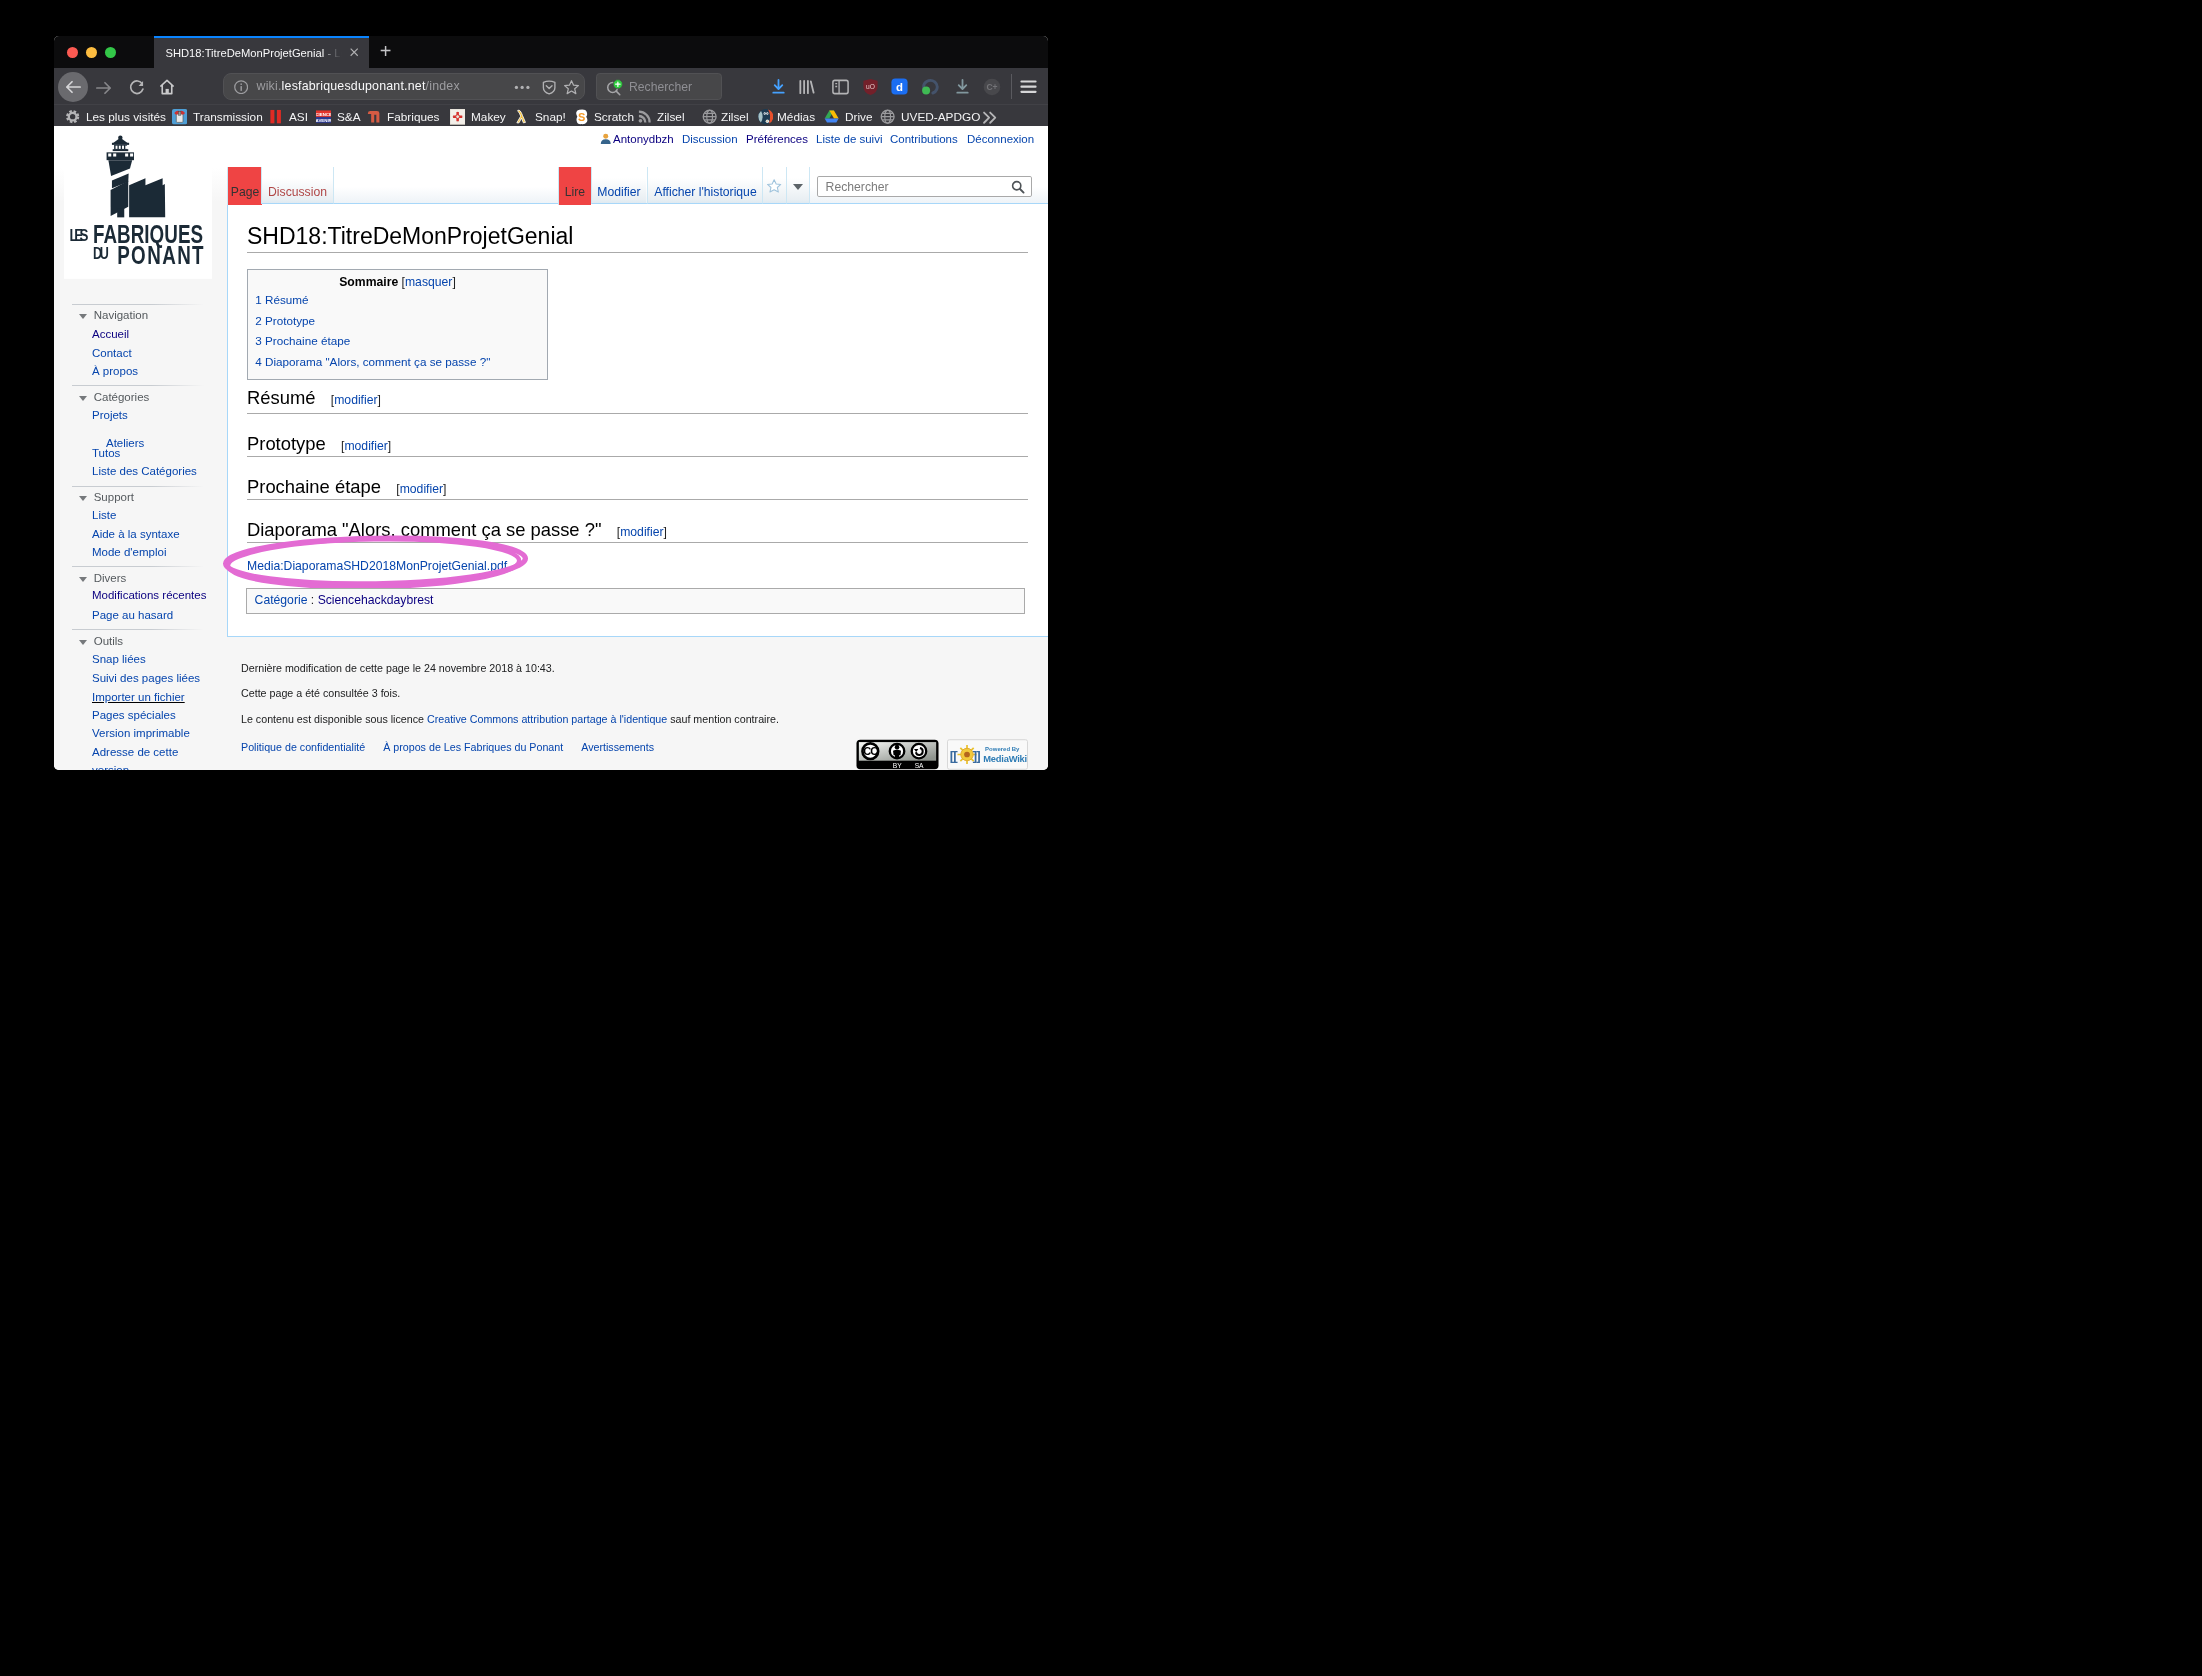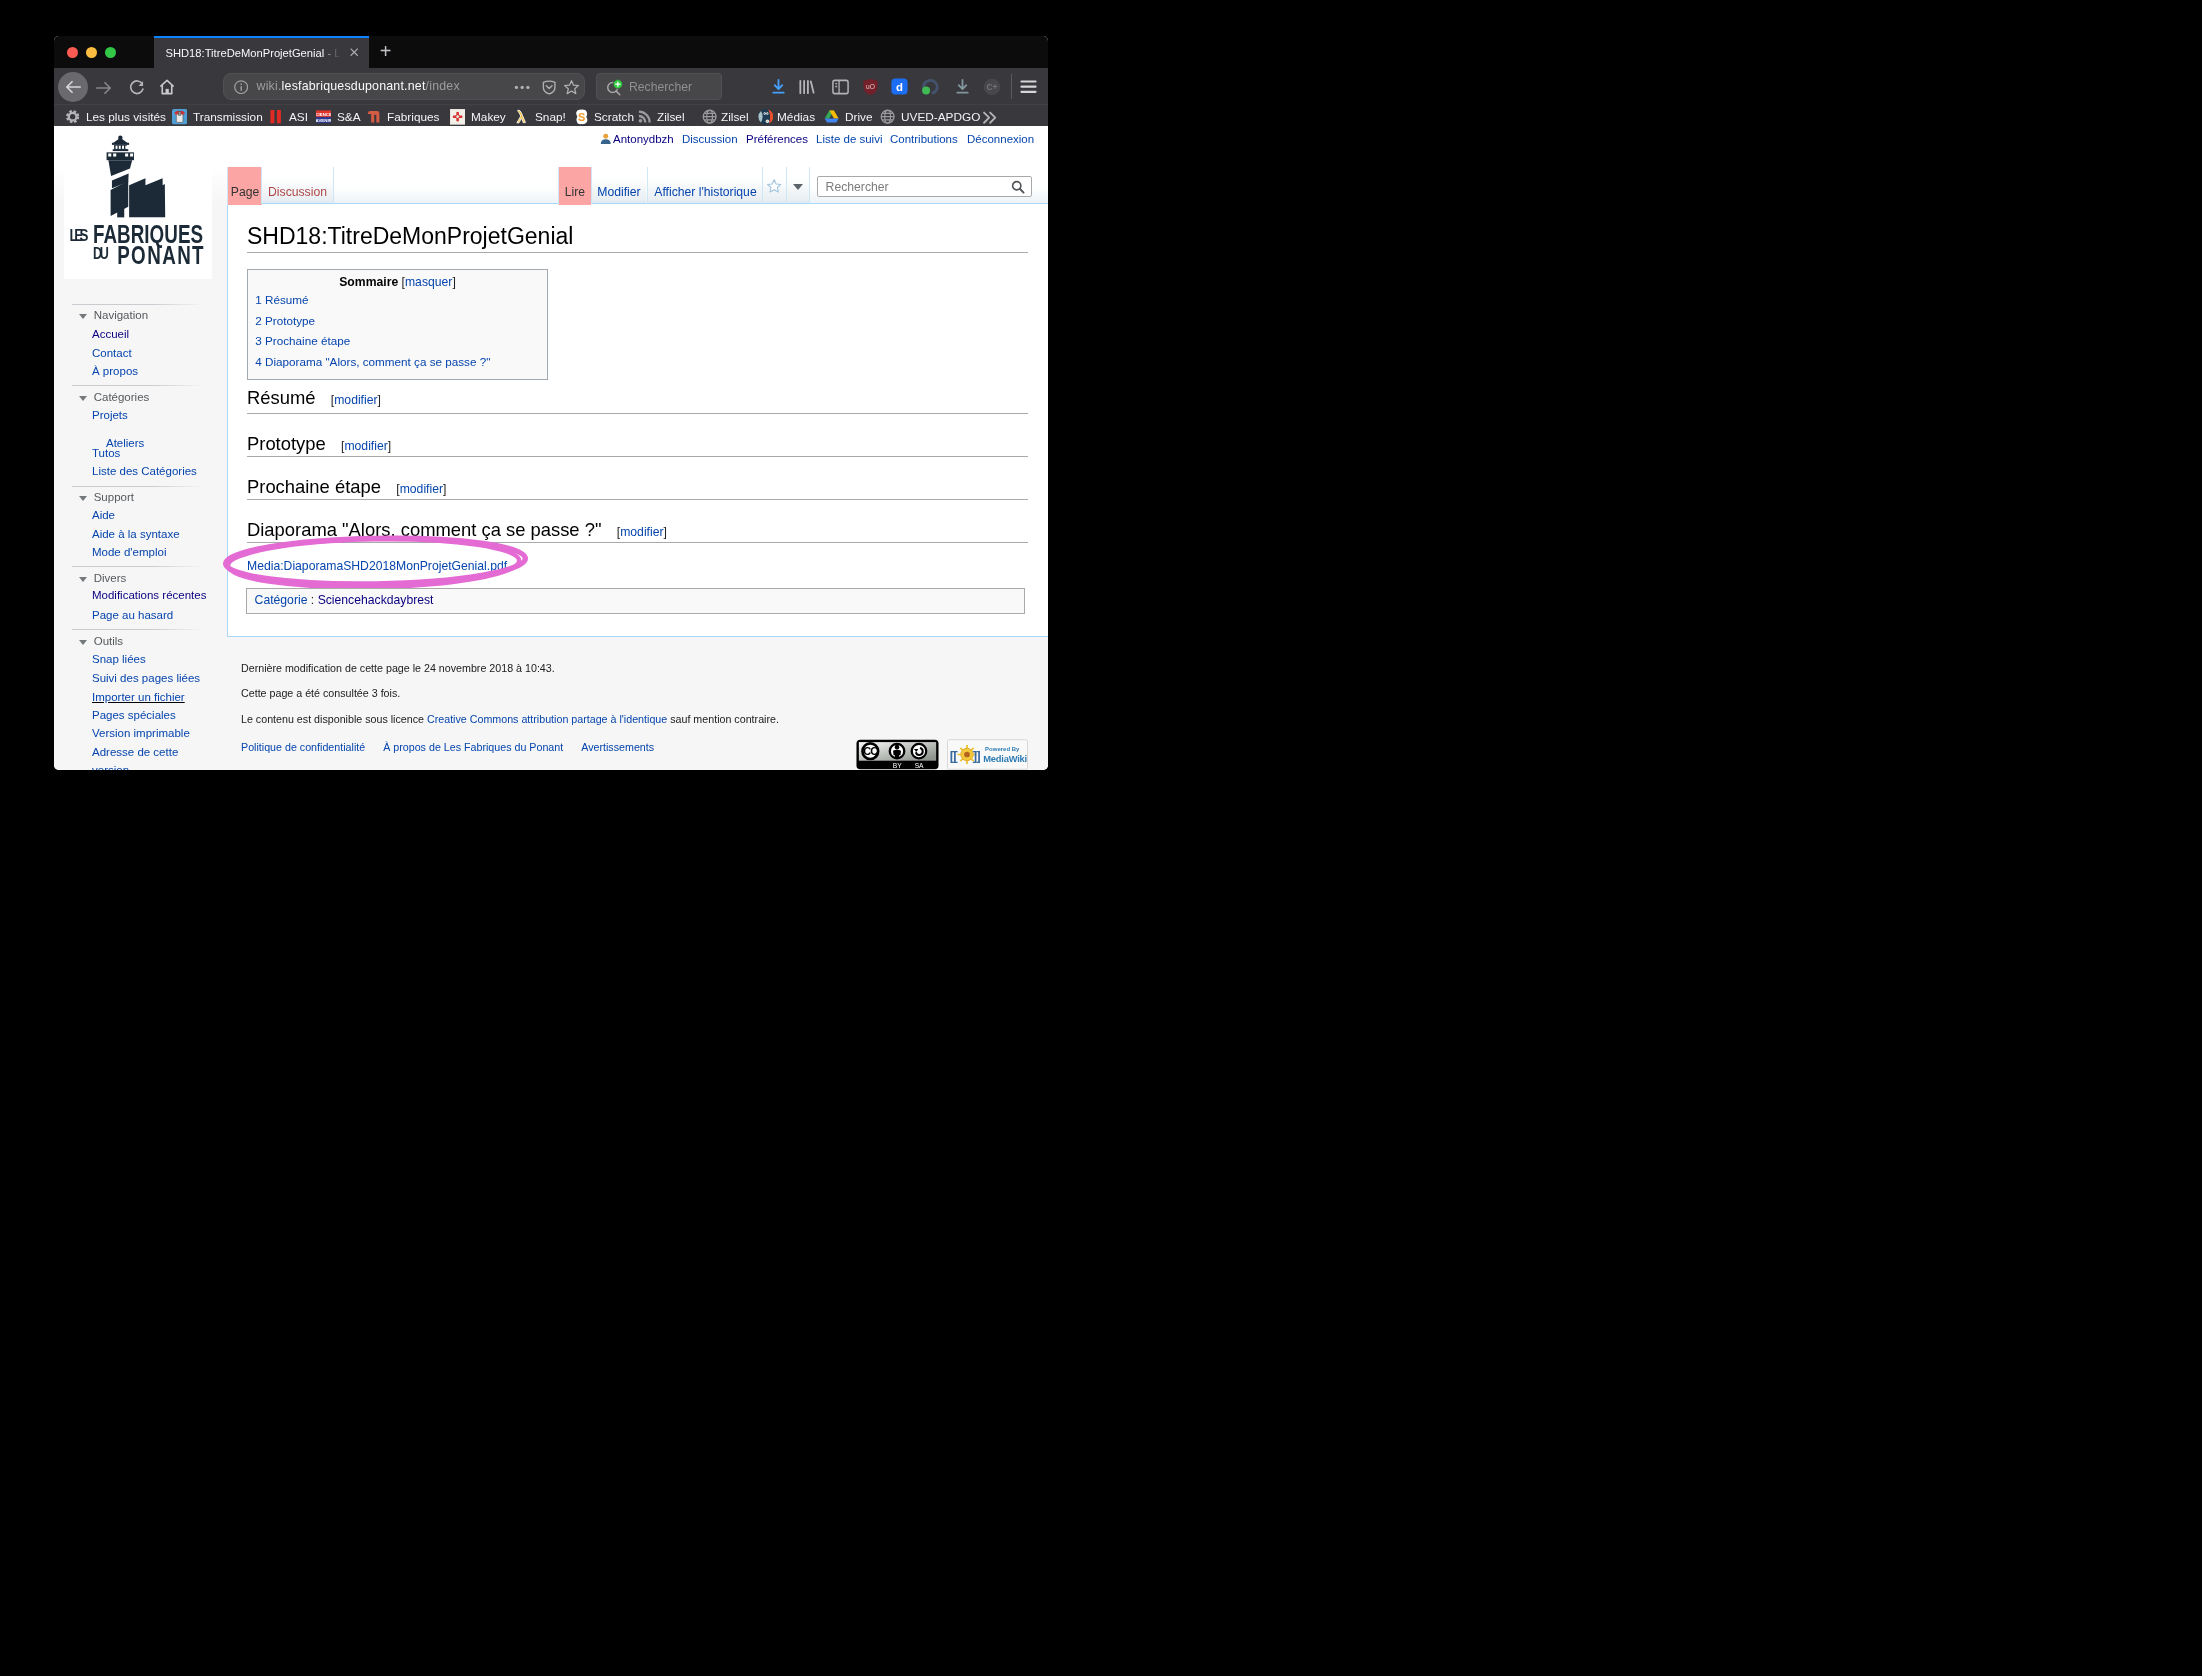--- a/index.html
+++ b/index.html
@@ -41,21 +41,21 @@
   #pagebase { position:absolute; left:0; top:0; width:100%; height:76px;
     background:linear-gradient(#ffffff 55%, #f6f6f6 100%); }
   #headstrip { position:absolute; left:173px; top:41px; right:0; height:37px;
     background:linear-gradient(#ffffff 55%, #eef3f7 100%); border-bottom:1px solid #a7d7f9; }
   #content { position:absolute; left:173px; top:78px; right:0; height:433px; background:#fff;
     border-left:1px solid #a7d7f9; border-bottom:1px solid #a7d7f9; }
   .ptab { position:absolute; top:41px; height:37px; font-size:12.2px; white-space:nowrap;
     background:linear-gradient(#fff 30%, #e9eff3 90%, #dfeaf1 100%);
     border-left:1px solid #cde7f4; border-bottom:1px solid #a7d7f9; text-align:center; }
   .ptab.last { border-right:1px solid #cde7f4; }
-  .ptab.on { background:#fca5a5; height:38px; border-bottom:none; }
+  .ptab.on { background:#ef4444; height:38px; border-bottom:none; }
   .ptab span { display:inline-block; margin-top:17.7px; }
   a, .bluelink { color:#0645ad; text-decoration:none; }
   .visited { color:#0b0080; }
   #personal { position:absolute; left:0; top:6.7px; width:100%; height:13.4px; font-size:11.5px; }
   #personal span { position:absolute; white-space:nowrap; }
   .sbh { position:absolute; font-size:11.5px; color:#54595d; }
   .sbi { position:absolute; font-size:11.5px; white-space:nowrap; }
   .sbhr { position:absolute; left:18px; width:132px; height:1px;
     background:linear-gradient(90deg,#c8ccd1 0%,#c8ccd1 60%,#f6f6f6 100%); }
   .tri { display:inline-block; width:0; height:0; border-left:4px solid transparent;
@@ -341,21 +341,21 @@
       <div class="sbi" style="left:38px; top:221px;"><span class="bluelink">Contact</span></div>
       <div class="sbi" style="left:38px; top:239px;"><span class="bluelink">À propos</span></div>
       <div class="sbhr" style="top:259px;"></div>
       <div class="sbh" style="left:25px; top:265px;"><span class="tri"></span>Catégories</div>
       <div class="sbi" style="left:38px; top:283px;"><span class="bluelink">Projets</span></div>
       <div class="sbi" style="left:52px; top:302px;margin-top:9px;"><span class="bluelink">Ateliers</span></div>
       <div class="sbi" style="left:38px; top:321px;"><span class="bluelink">Tutos</span></div>
       <div class="sbi" style="left:38px; top:339px;"><span class="bluelink">Liste des Catégories</span></div>
       <div class="sbhr" style="top:360px;"></div>
       <div class="sbh" style="left:25px; top:365px;"><span class="tri"></span>Support</div>
-      <div class="sbi" style="left:38px; top:383px;"><span class="bluelink">Aide</span></div>
+      <div class="sbi" style="left:38px; top:383px;"><span class="bluelink">Liste</span></div>
       <div class="sbi" style="left:38px; top:402px;"><span class="bluelink">Aide à la syntaxe</span></div>
       <div class="sbi" style="left:38px; top:420px;"><span class="bluelink">Mode d'emploi</span></div>
       <div class="sbhr" style="top:440px;"></div>
       <div class="sbh" style="left:25px; top:446px;"><span class="tri"></span>Divers</div>
       <div class="sbi" style="left:38px; top:463px;"><span class="visited">Modifications récentes</span></div>
       <div class="sbi" style="left:38px; top:483px;"><span class="bluelink">Page au hasard</span></div>
       <div class="sbhr" style="top:503px;"></div>
       <div class="sbh" style="left:25px; top:509px;"><span class="tri"></span>Outils</div>
       <div class="sbi" style="left:38px; top:527px;"><span class="bluelink">Snap liées</span></div>
       <div class="sbi" style="left:38px; top:546px;"><span class="bluelink">Suivi des pages liées</span></div>

